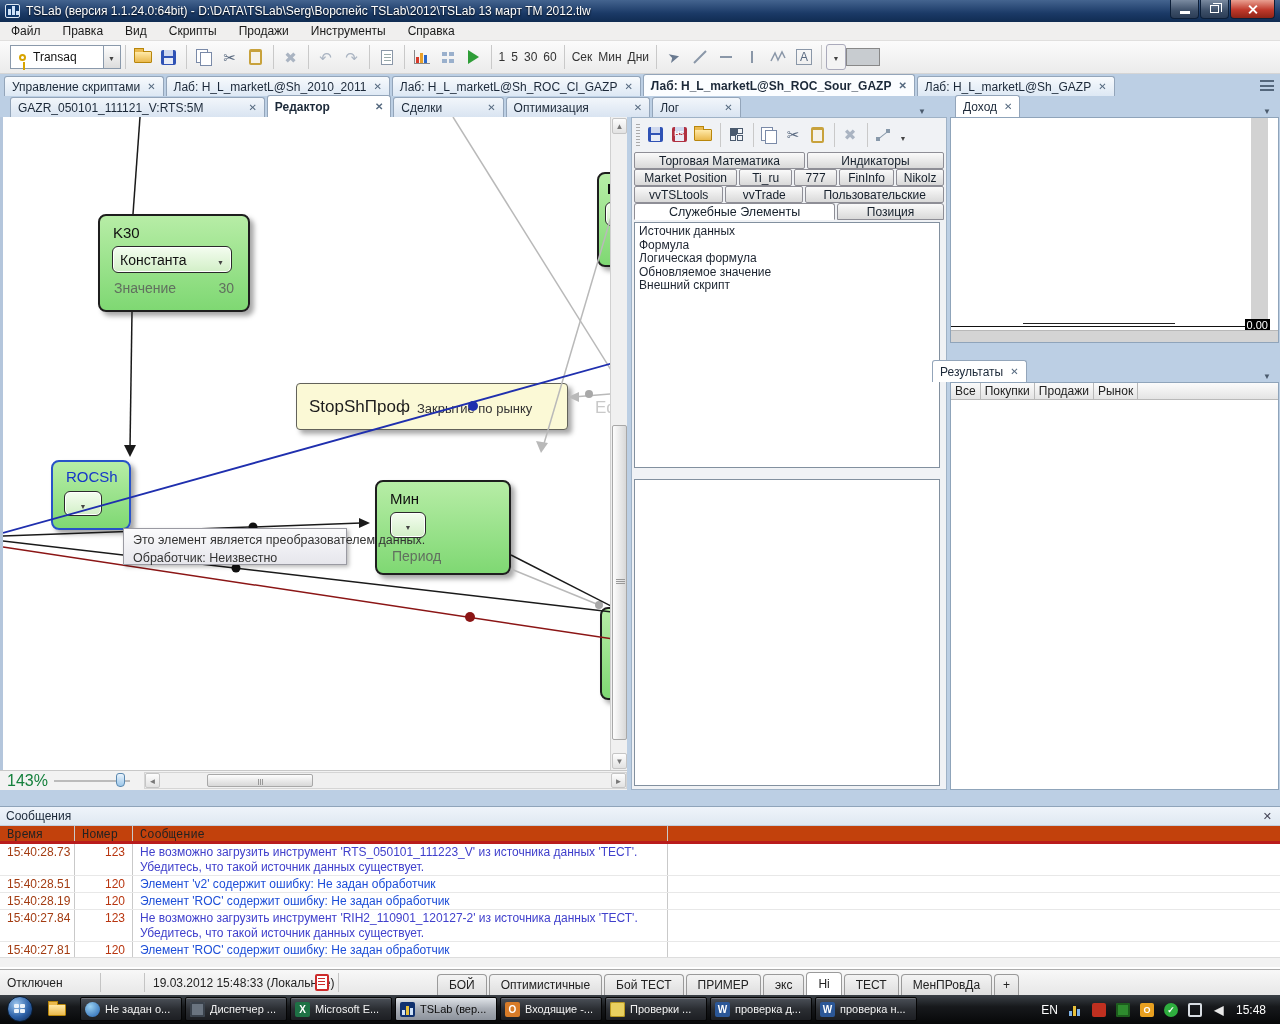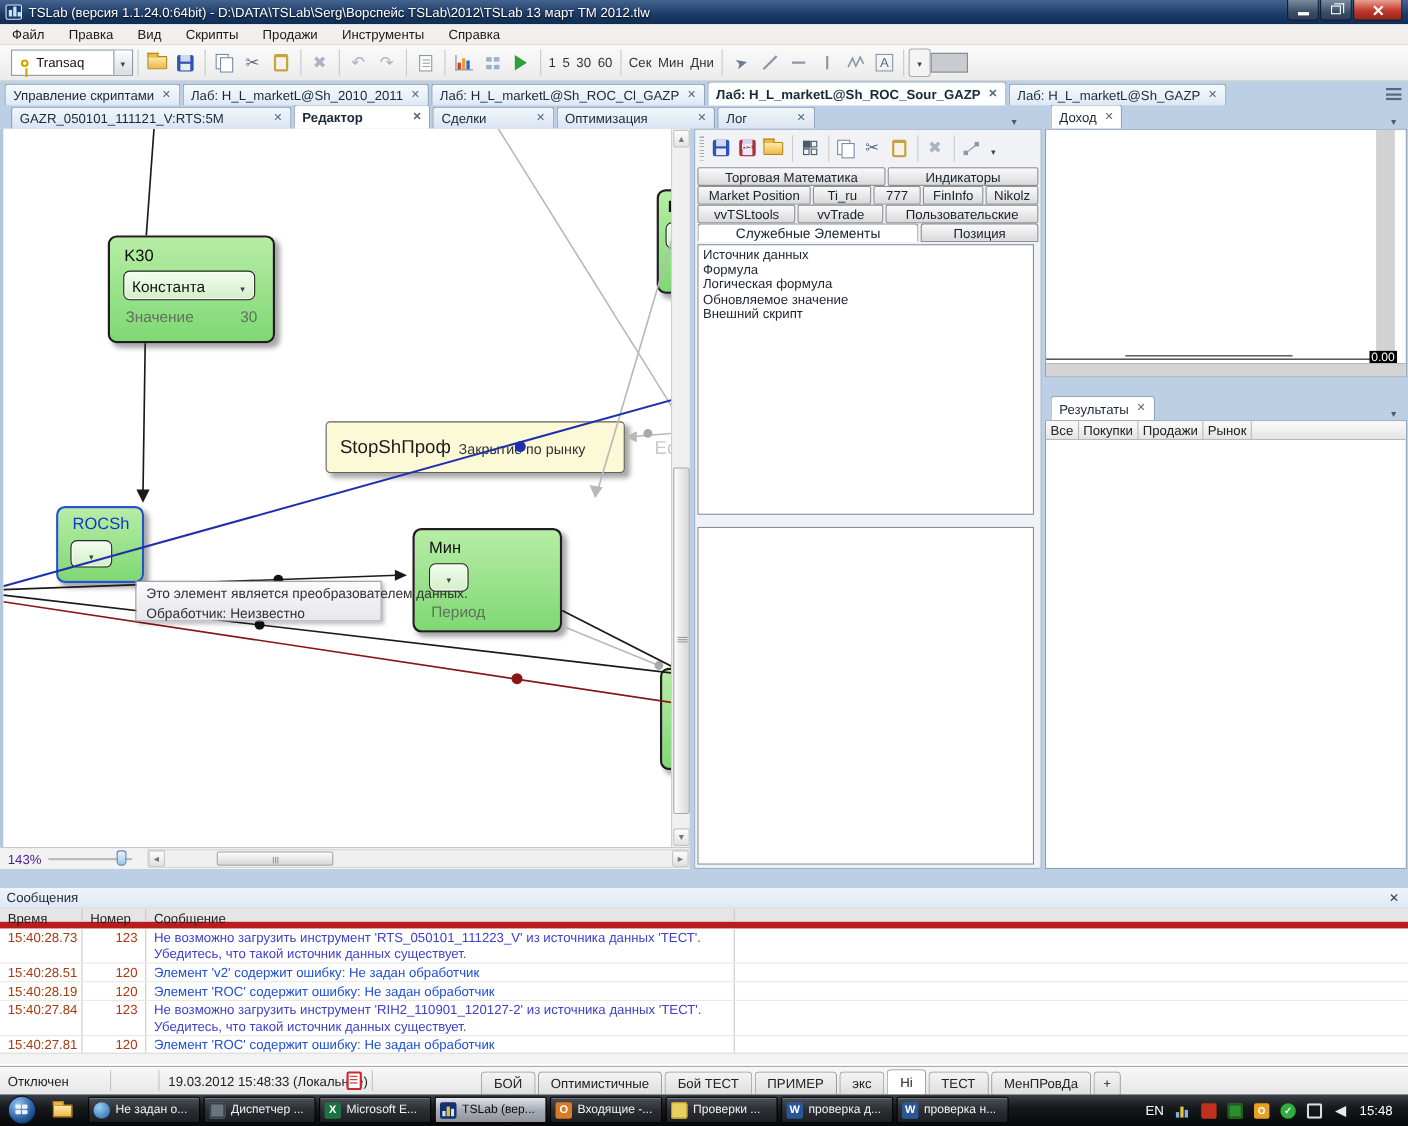--- a/index.html
+++ b/index.html
@@ -81,21 +81,21 @@
   .bparam{position:absolute;color:#61705f;font-size:14px;}
   .stopblk{position:absolute;background:#fbf9d6;border:1px solid #62625a;border-radius:4px;box-shadow:4px 4px 5px rgba(0,0,0,.35);display:flex;align-items:center;padding:0 12px;}
   .stopblk .st1{font-size:17px;color:#1c1c1c;}
   .stopblk .st2{font-size:13px;color:#333;margin-left:7px;padding-top:3px;}
   .tooltip{position:absolute;background:linear-gradient(#fbfbfc,#e6e6ec);border:1px solid #9a9aa2;box-shadow:2px 2px 4px rgba(0,0,0,.28);font-size:12.5px;color:#333;padding:3px 9px;line-height:1.4;white-space:nowrap;}
   .vscroll{left:610px;top:117px;width:17px;height:653px;background:#f0f0f0;border-left:1px solid #d0d0d0;}
   .sarr{position:absolute;left:1px;width:15px;height:16px;color:#777;font-size:8px;text-align:center;line-height:16px;background:linear-gradient(#fdfdfd,#e2e2e2);border:1px solid #c5c5c5;border-radius:2px;}
   .vthumb{position:absolute;left:1px;width:15px;background:linear-gradient(90deg,#fdfdfd,#d8d8d8);border:1px solid #a8a8a8;border-radius:2px;}
   .grip{position:absolute;left:3px;width:9px;height:1px;background:#999;box-shadow:0 2px 0 #999,0 4px 0 #999;}
   .canbot{left:0;top:770px;width:627px;height:20px;background:#f2f2f2;border-top:1px solid #c8c8c8;display:flex;align-items:center;}
-  .zoomlbl{font-size:12px;color:#4c1d95;padding:0 6px 0 7px;}
+  .zoomlbl{font-size:16px;color:#15803d;padding:0 6px 0 7px;}
   .sl-track{position:relative;width:76px;height:2px;background:#bbb;margin-right:14px;}
   .sl-thumb{position:absolute;left:62px;top:-7px;width:9px;height:14px;background:linear-gradient(#eaf4fd,#9cc6e8);border:1px solid #5a88b0;border-radius:3px 3px 4px 4px;}
   .hscroll{position:relative;flex:1;height:17px;background:#f0f0f0;border:1px solid #d5d5d5;}
   .hthumb{position:absolute;top:1px;height:13px;background:linear-gradient(#fdfdfd,#d8d8d8);border:1px solid #a8a8a8;border-radius:2px;}
   .hgrip{position:absolute;top:4px;width:1px;height:6px;background:#999;box-shadow:2px 0 0 #999,4px 0 0 #999;}
 
   
   .palette{left:631px;top:117px;width:316px;height:673px;background:#f0f2f5;border:1px solid #9fb2c6;}
   .ptool{position:absolute;left:2px;top:3px;right:2px;height:27px;display:flex;align-items:center;}
   .pt-handle{width:4px;height:22px;margin:0 4px 0 2px;background:repeating-linear-gradient(#aaa 0 1px,transparent 1px 3px);}
@@ -117,33 +117,33 @@
   .ic-conn i{position:absolute;left:2px;top:6px;width:14px;height:1px;background:#8899aa;transform:rotate(-38deg);}
 
   
   .incometab{left:955px;top:96px;height:21px;}
   .chartbox{left:950px;top:117px;width:329px;height:226px;background:#fff;border:1px solid #8fa4ba;}
   .chart-strip{position:absolute;right:10px;top:0;width:17px;height:213px;background:#d2d2d2;}
   .chart-zero{position:absolute;left:0;top:208px;width:302px;height:1px;background:#111;}
   .chart-zero2{position:absolute;left:72px;top:205px;width:152px;height:1px;background:#222;}
   .chart-val{position:absolute;right:8px;top:201px;background:#000;color:#fff;font-size:11px;padding:0 2px;}
   .chart-bot{position:absolute;left:0;bottom:0;width:100%;height:12px;background:#d4d4d4;border-top:1px solid #b8b8b8;}
-  .resulttab{left:955px;top:361px;height:21px;}
+  .resulttab{left:932px;top:361px;height:21px;}
   .resbox{left:950px;top:382px;width:329px;height:408px;background:#fff;border:1px solid #8fa4ba;}
   .reshead{display:flex;height:17px;background:linear-gradient(#fbfbfb,#e4e4e4);border-bottom:1px solid #b9b9b9;text-align:center;}
   .reshead div{border-right:1px solid #b9b9b9;font-size:12px;color:#222;padding:1px 4px 0 4px;white-space:nowrap;}
   .ddarrow{position:absolute;width:14px;height:12px;color:#4a5a6c;}
   .ddarrow:before{content:"▼";font-size:8px;}
 
   
   .messages{left:0;top:806px;width:1280px;height:163px;background:#fff;border-top:1px solid #8fa4ba;}
   .msg-title{height:19px;background:linear-gradient(#eff4fa,#dfe8f2);border-bottom:1px solid #c2cede;display:flex;align-items:center;padding-left:6px;color:#1b2838;}
   .msg-close{position:absolute;right:8px;top:3px;font-size:11px;color:#445;}
   .msg-close:before{content:"✕";}
-  .msg-head{display:flex;height:18px;background:#e5e5e5;border-bottom:6px solid #b91c1c;color:#222;}
+  .msg-head{display:flex;height:18px;background:#c2410c;border-bottom:3px solid #b91c1c;color:#222;font-family:Liberation Mono, monospace;}
   .mc-time{width:75px;border-right:1px solid #c9c9c9;padding:2px 0 0 7px;}
   .mc-num{width:58px;border-right:1px solid #c9c9c9;padding:2px 7px 0 7px;}
   .mc-msg{width:535px;border-right:1px solid #c9c9c9;padding:2px 0 0 7px;}
   .mrow{display:flex;border-bottom:1px solid #e8e8e8;font-size:12px;line-height:15px;}
   .mrow .mc-time{color:#a33c12;padding-top:1px;}
   .mrow .mc-num{text-align:right;color:#b8350f;padding-top:1px;}
   .mrow .mc-msg{padding-top:1px;}
   .mrow.info .mc-msg{color:#4040cc;}
   .mrow.err .mc-msg{color:#1d4ed8;}
   .msg-bot{position:absolute;left:0;bottom:2px;width:1280px;height:10px;background:#f2f2f2;border-top:1px solid #ddd;}

